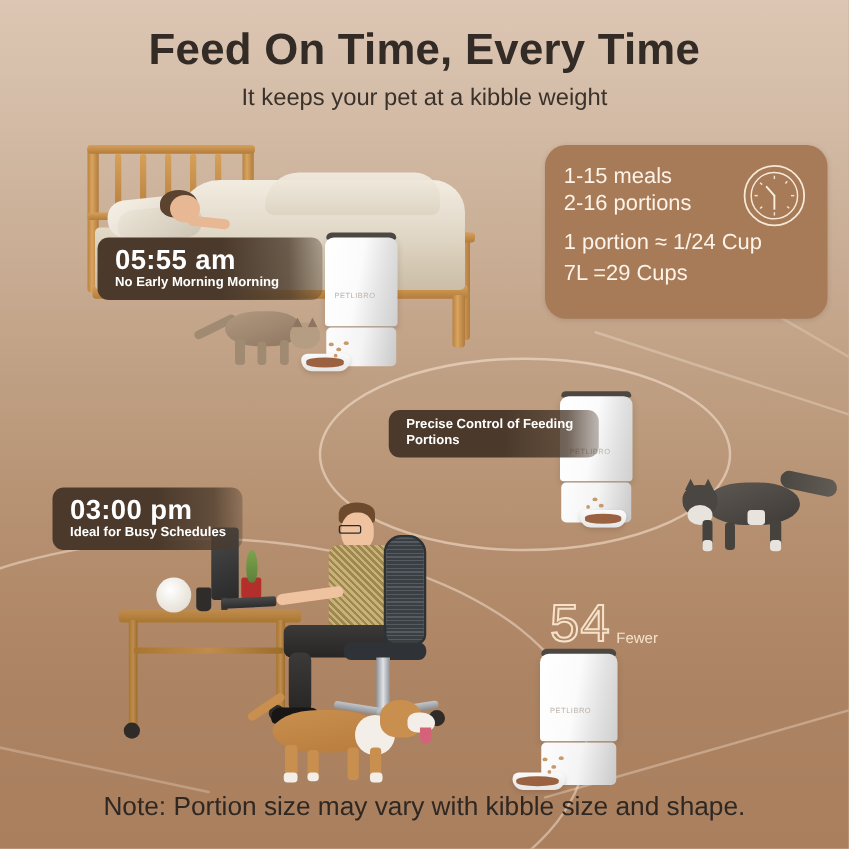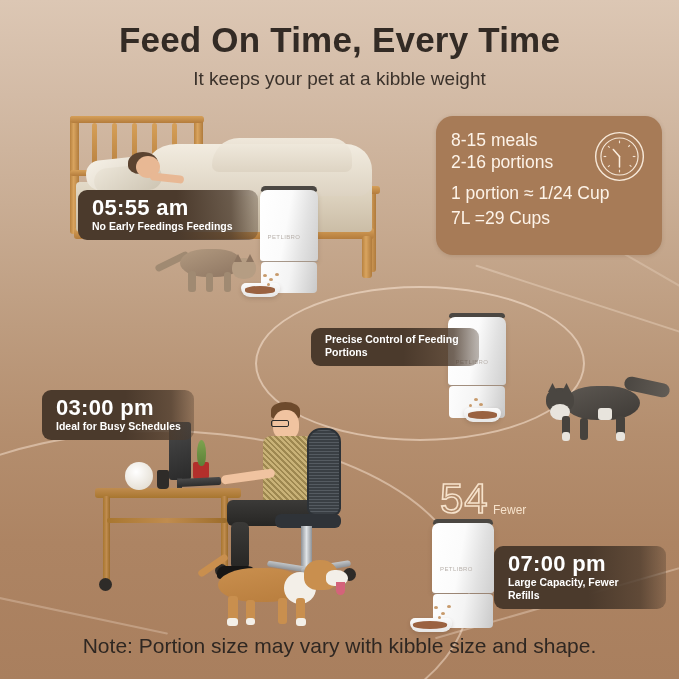--- a/index.html
+++ b/index.html
@@ -322,44 +322,40 @@
         <line x1="30" y1="48" x2="30" y2="45"></line>
         <line x1="12" y1="30" x2="15" y2="30"></line>
         <line x1="41.7" y1="17" x2="40" y2="19"></line>
         <line x1="43.5" y1="41.5" x2="41.5" y2="39.8"></line>
         <line x1="17" y1="41.7" x2="19" y2="40"></line>
         <line x1="17" y1="18.3" x2="19" y2="20"></line>
       </g>
       <line x1="30" y1="30" x2="23" y2="22" stroke="#fbeedf" stroke-width="1.7" stroke-linecap="round"></line>
       <line x1="30" y1="30" x2="30" y2="42" stroke="#fbeedf" stroke-width="1.7" stroke-linecap="round"></line>
     </svg>
-    <div class="spec-l1">8-15 meals</div>
+    <div class="spec-l1">1-15 meals</div>
     <div class="spec-l2">2-16 portions</div>
     <div class="spec-l3">1 portion ≈ 1/24 Cup</div>
     <div class="spec-l4">7L =29 Cups</div>
   </div>
 
   <div class="cups">
     <div class="big">54</div>
     <div class="small">Fewer</div>
   </div>
 
   <div class="badge" id="badge-0500">
     <div class="t">05:55 am</div>
-    <div class="s">No  Early Feedings Feedings</div>
+    <div class="s">No  Early Morning Morning</div>
   </div>
 
   <div class="badge" id="badge-0930">
     <div class="s">Precise Control of Feeding Portions</div>
   </div>
 
   <div class="badge" id="badge-0300">
     <div class="t">03:00 pm</div>
     <div class="s">Ideal for Busy Schedules</div>
   </div>
 
-  <div class="badge" id="badge-0700">
-    <div class="t">07:00 pm</div>
-    <div class="s">Large Capacity, Fewer Refills</div>
-  </div>
 
   <div class="note">Note: Portion size may vary with kibble size and shape.</div>
 </div>
 
 </body></html>

